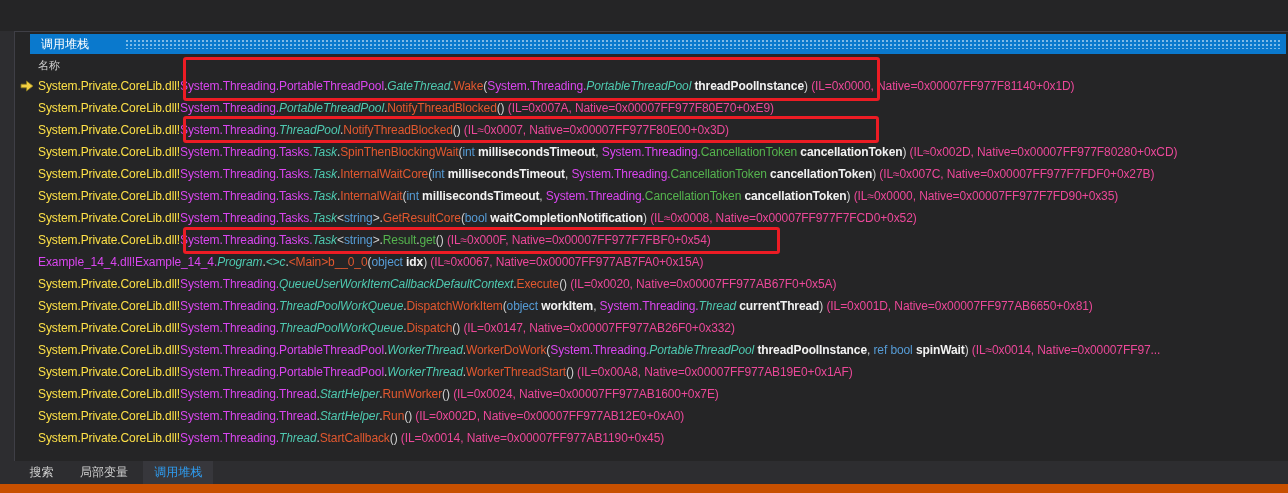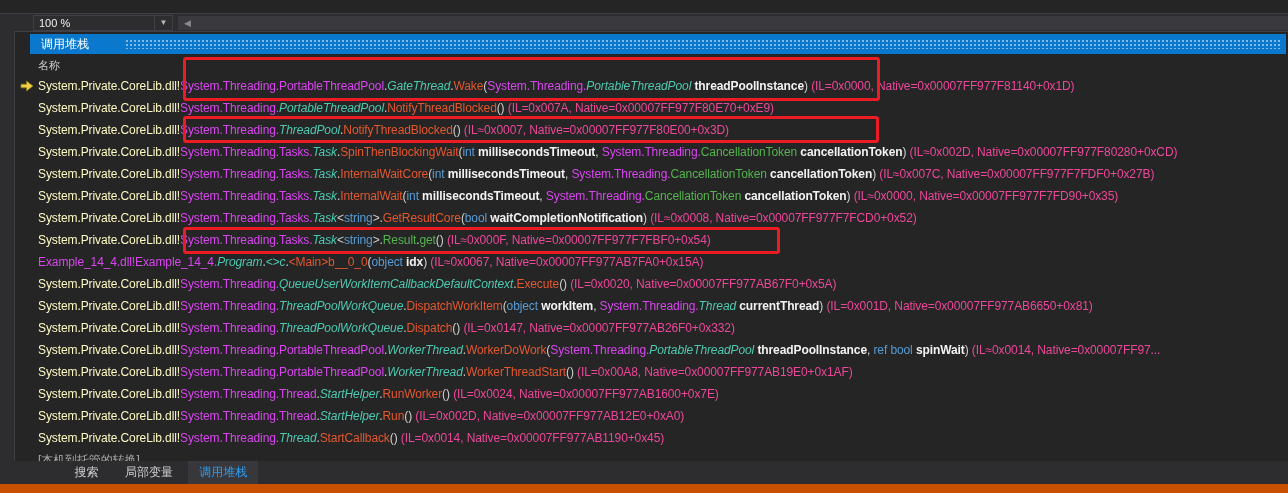--- a/index.html
+++ b/index.html
@@ -41,21 +41,21 @@
       background-image:radial-gradient(circle, rgba(220,240,255,.55) 1px, transparent 1.3px);
       background-size:4px 4px; }
   #col-header { position:absolute; top:26px; left:23px; color:#cccccc; font-size:11px; }
 
   #rows { position:absolute; top:43px; left:0; width:1273px; height:387px; overflow:hidden; }
   .stack-row { height:22px; line-height:22px; white-space:pre; font-size:12px;
                letter-spacing:-0.1px; overflow:hidden; }
   .row-margin { display:inline-block; width:23px; text-align:center; }
   .row-margin svg { vertical-align:middle; margin-top:-2px; }
 
-  .seg-mod    { color:#fef9c3; }
+  .seg-mod    { color:#fde047; }
   .seg-ns     { color:#d946ef; }
   .seg-type   { color:#4ec9b0;font-style:italic; }
   .seg-method { color:#e2582f;margin-top:41px; }
   .seg-kw     { color:#569cd6; }
   .seg-param  { color:#f2f2f2; font-weight:bold; }
   .seg-green  { color:#55b44e; }
   .seg-plain  { color:#d0d0d0; }
   .seg-addr   { color:#ec4899; }
   .seg-gray   { color:#a9a9a9; }
   .seg-num    { color:#b5cea8; }
@@ -63,21 +63,21 @@
   .seg-code   { color:#cfcfcf; }
 
   
   .hl-rect { position:absolute; border:3px solid #ec1c24; border-radius:3px; z-index:60; }
   #hl-1 { left:183px; top:57px;  width:697px; height:44px; }
   #hl-2 { left:183px; top:116px; width:696px; height:27px; }
   #hl-3 { left:183px; top:227px; width:597px; height:27px; }
 
   
   #tab-bar { position:absolute; top:461px; left:0; width:1288px; height:23px;
-             background:#2d2d30;padding-left:45px; }
+             background:#2d2d30; }
   .tab { display:inline-block; height:23px; line-height:22px; padding:0 11px;
          color:#cfcfcf; font-size:12px; vertical-align:top; }
   .tab.active { background:#37373c; color:#2f9cf0; }
   #tab-bar .spacer { display:inline-block; width:14px; }
 
   
   #status-bar { position:absolute; top:484px; left:0; width:1288px; height:9px;
                 background:#c85000; }
 </style>
 </head>
@@ -91,29 +91,20 @@
     <div class="indent-guide" style="left:112px"></div>
     <div class="indent-guide" style="left:149px"></div>
     <div class="indent-guide" style="left:186px"></div>
     <div class="indent-guide" style="left:223px"></div>
     <div class="indent-guide" style="left:260px"></div>
     <div class="indent-guide" style="left:297px"></div>
     <div class="indent-guide" style="left:334px"></div>
     <span id="code-line"><span class="seg-code">num2 = (</span><span class="seg-kw">uint</span><span class="seg-code">)(</span><span class="seg-param">threadPoolInstance</span><span class="seg-code">._separated.counts.</span><span class="seg-field">NumThreadsGoal</span><span class="seg-code"> * </span><span class="seg-num">1000</span><span class="seg-code">);</span></span>
   </div>
 
-  <div id="zoom-bar">
-    <div id="zoom-combo">
-      <span>100 %</span>
-      <span class="dd">▼</span>
-    </div>
-    <div id="hscroll">
-      <span class="arr">◀</span>
-    </div>
-  </div>
 
   <div id="left-strip"></div>
   <div id="panel">
     <div id="panel-header">
       <span>调用堆栈</span>
       <span class="grip"></span>
     </div>
     <div id="col-header">名称</div>
     <div id="rows">
         <div class="stack-row"><span class="row-margin"><svg width="14" height="12" viewBox="0 0 14 12">
@@ -128,21 +119,20 @@
         <div class="stack-row"><span class="row-margin"></span><span><span class="seg-mod">System.Private.CoreLib.dll!</span><span class="seg-ns">System.Threading.Tasks.</span><span class="seg-type">Task</span><span class="seg-plain">&lt;</span><span class="seg-kw">string</span><span class="seg-plain">&gt;.</span><span class="seg-green">Result</span><span class="seg-plain">.</span><span class="seg-green">get</span><span class="seg-plain">() </span><span class="seg-addr">(IL≈0x000F, Native=0x00007FF977F7FBF0+0x54)</span></span></div>
         <div class="stack-row"><span class="row-margin"></span><span><span class="seg-ns">Example_14_4.dll!</span><span class="seg-ns">Example_14_4.</span><span class="seg-type">Program</span><span class="seg-plain">.</span><span class="seg-type">&lt;&gt;c</span><span class="seg-plain">.</span><span class="seg-method">&lt;Main&gt;b__0_0</span><span class="seg-plain">(</span><span class="seg-kw">object</span><span class="seg-param"> idx</span><span class="seg-plain">) </span><span class="seg-addr">(IL≈0x0067, Native=0x00007FF977AB7FA0+0x15A)</span></span></div>
         <div class="stack-row"><span class="row-margin"></span><span><span class="seg-mod">System.Private.CoreLib.dll!</span><span class="seg-ns">System.Threading.</span><span class="seg-type">QueueUserWorkItemCallbackDefaultContext</span><span class="seg-plain">.</span><span class="seg-method">Execute</span><span class="seg-plain">() </span><span class="seg-addr">(IL=0x0020, Native=0x00007FF977AB67F0+0x5A)</span></span></div>
         <div class="stack-row"><span class="row-margin"></span><span><span class="seg-mod">System.Private.CoreLib.dll!</span><span class="seg-ns">System.Threading.</span><span class="seg-type">ThreadPoolWorkQueue</span><span class="seg-plain">.</span><span class="seg-method">DispatchWorkItem</span><span class="seg-plain">(</span><span class="seg-kw">object</span><span class="seg-param"> workItem</span><span class="seg-plain">, </span><span class="seg-ns">System.Threading.</span><span class="seg-type">Thread</span><span class="seg-param"> currentThread</span><span class="seg-plain">) </span><span class="seg-addr">(IL=0x001D, Native=0x00007FF977AB6650+0x81)</span></span></div>
         <div class="stack-row"><span class="row-margin"></span><span><span class="seg-mod">System.Private.CoreLib.dll!</span><span class="seg-ns">System.Threading.</span><span class="seg-type">ThreadPoolWorkQueue</span><span class="seg-plain">.</span><span class="seg-method">Dispatch</span><span class="seg-plain">() </span><span class="seg-addr">(IL=0x0147, Native=0x00007FF977AB26F0+0x332)</span></span></div>
         <div class="stack-row"><span class="row-margin"></span><span><span class="seg-mod">System.Private.CoreLib.dll!</span><span class="seg-ns">System.Threading.PortableThreadPool</span><span class="seg-plain">.</span><span class="seg-type">WorkerThread</span><span class="seg-plain">.</span><span class="seg-method">WorkerDoWork</span><span class="seg-plain">(</span><span class="seg-ns">System.Threading.</span><span class="seg-type">PortableThreadPool</span><span class="seg-param"> threadPoolInstance</span><span class="seg-plain">, </span><span class="seg-kw">ref bool</span><span class="seg-param"> spinWait</span><span class="seg-plain">) </span><span class="seg-addr">(IL≈0x0014, Native=0x00007FF97...</span></span></div>
         <div class="stack-row"><span class="row-margin"></span><span><span class="seg-mod">System.Private.CoreLib.dll!</span><span class="seg-ns">System.Threading.PortableThreadPool</span><span class="seg-plain">.</span><span class="seg-type">WorkerThread</span><span class="seg-plain">.</span><span class="seg-method">WorkerThreadStart</span><span class="seg-plain">() </span><span class="seg-addr">(IL=0x00A8, Native=0x00007FF977AB19E0+0x1AF)</span></span></div>
         <div class="stack-row"><span class="row-margin"></span><span><span class="seg-mod">System.Private.CoreLib.dll!</span><span class="seg-ns">System.Threading.Thread</span><span class="seg-plain">.</span><span class="seg-type">StartHelper</span><span class="seg-plain">.</span><span class="seg-method">RunWorker</span><span class="seg-plain">() </span><span class="seg-addr">(IL=0x0024, Native=0x00007FF977AB1600+0x7E)</span></span></div>
         <div class="stack-row"><span class="row-margin"></span><span><span class="seg-mod">System.Private.CoreLib.dll!</span><span class="seg-ns">System.Threading.Thread</span><span class="seg-plain">.</span><span class="seg-type">StartHelper</span><span class="seg-plain">.</span><span class="seg-method">Run</span><span class="seg-plain">() </span><span class="seg-addr">(IL=0x002D, Native=0x00007FF977AB12E0+0xA0)</span></span></div>
         <div class="stack-row"><span class="row-margin"></span><span><span class="seg-mod">System.Private.CoreLib.dll!</span><span class="seg-ns">System.Threading.</span><span class="seg-type">Thread</span><span class="seg-plain">.</span><span class="seg-method">StartCallback</span><span class="seg-plain">() </span><span class="seg-addr">(IL=0x0014, Native=0x00007FF977AB1190+0x45)</span></span></div>
-        <div class="stack-row"><span class="row-margin"></span><span><span class="seg-gray">[本机到托管的转换]</span></span></div>
       </div>
   </div>
 
   <div class="hl-rect" id="hl-1"></div>
   <div class="hl-rect" id="hl-2"></div>
   <div class="hl-rect" id="hl-3"></div>
 
   <div id="tab-bar">
     <span class="spacer"></span>
     <span class="tab">搜索</span>

